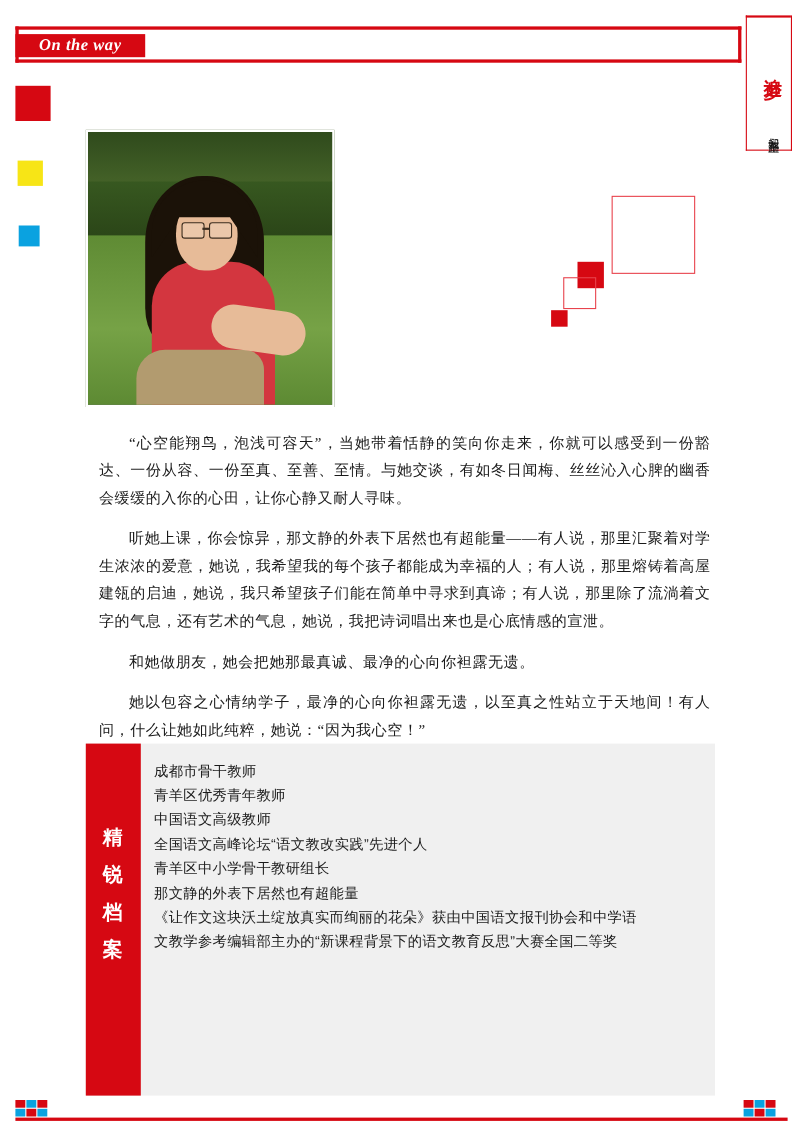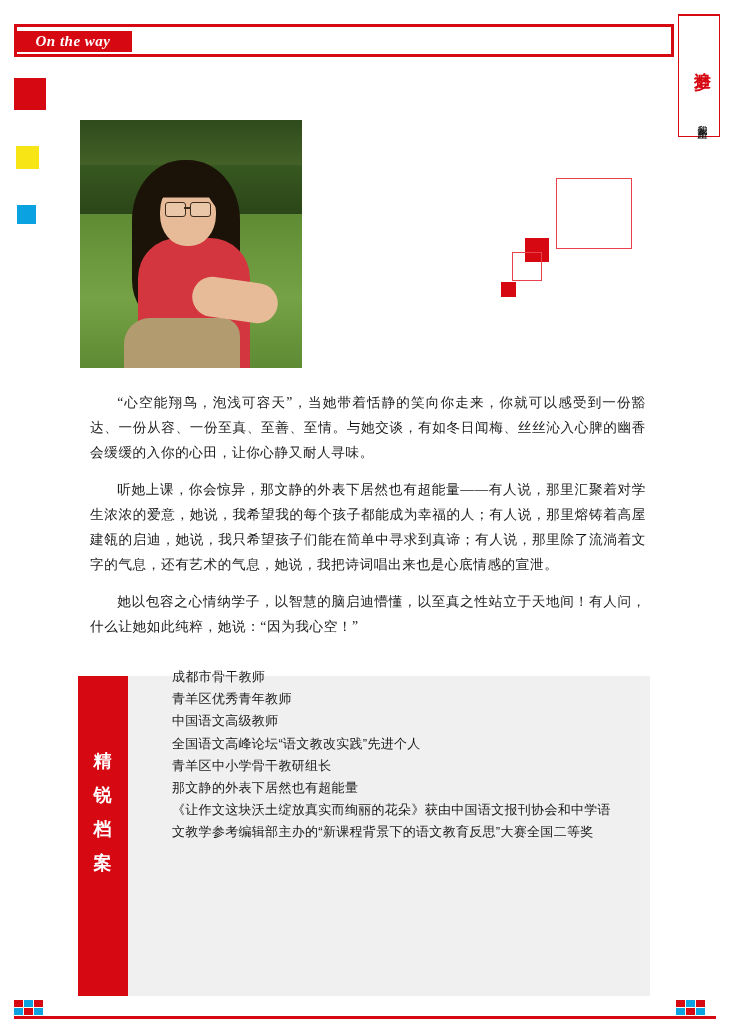--- a/index.html
+++ b/index.html
@@ -226,28 +226,27 @@
     font-weight: bold;
     font-size: 18px;
     text-align: center;
     line-height: 34px;
     letter-spacing: 1px;
   }
   .panel-red-label div { display: block; }
 
   .panel-list {
     position: absolute;
-    left: 140px; top: 666px;
+    left: 140px; top: 690px;
     width: 500px;
     color: #1a1a1a;
     font-family: "Liberation Sans", sans-serif;
     font-size: 13px;
     line-height: 22.2px;
     letter-spacing: 0.3px;
-    margin-left: 32px;
   }
   .panel-list div { white-space: pre-wrap; }
 
   
   .footer-rule {
     position: absolute;
     left: 14px; top: 1016px;
     width: 702px; height: 2.5px;
     background: #d60812;
   }
@@ -299,21 +298,22 @@
     <div class="ph-hair-front"></div>
     <div class="ph-glass-l"></div>
     <div class="ph-glass-r"></div>
     <div class="ph-glass-bridge"></div>
   </div>
 
 
   <div class="body-text">
     <p>“心空能翔鸟，泡浅可容天”，当她带着恬静的笑向你走来，你就可以感受到一份豁达、一份从容、一份至真、至善、至情。与她交谈，有如冬日闻梅、丝丝沁入心脾的幽香会缓缓的入你的心田，让你心静又耐人寻味。</p>
     <p>听她上课，你会惊异，那文静的外表下居然也有超能量——有人说，那里汇聚着对学生浓浓的爱意，她说，我希望我的每个孩子都能成为幸福的人；有人说，那里熔铸着高屋建瓴的启迪，她说，我只希望孩子们能在简单中寻求到真谛；有人说，那里除了流淌着文字的气息，还有艺术的气息，她说，我把诗词唱出来也是心底情感的宣泄。</p>
-    <p>她以包容之心情纳学子，以智慧的脑启迪懵懂，以至真之性站立于天地间！有人问，什么让她如此纯粹，她说：“因为我心空！”</p>
+    <p>和她做朋友，她会把她那最真诚、最净的心向你袒露无遗。</p>
+    <p>她以包容之心情纳学子，最净的心向你袒露无遗，以至真之性站立于天地间！有人问，什么让她如此纯粹，她说：“因为我心空！”</p>
   </div>
 
   <div class="panel"></div>
   <div class="panel-red"></div>
   <div class="panel-red-label">
     <div>精</div>
     <div>锐</div>
     <div>档</div>
     <div>案</div>
   </div>

